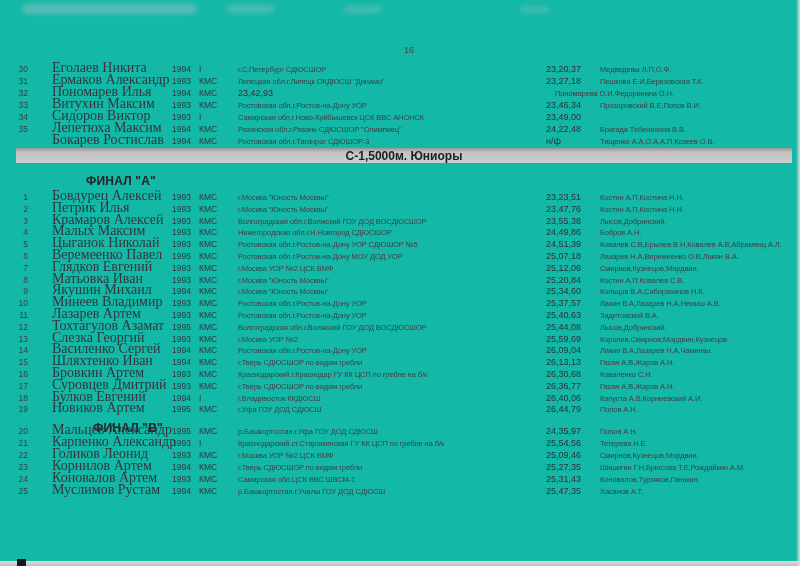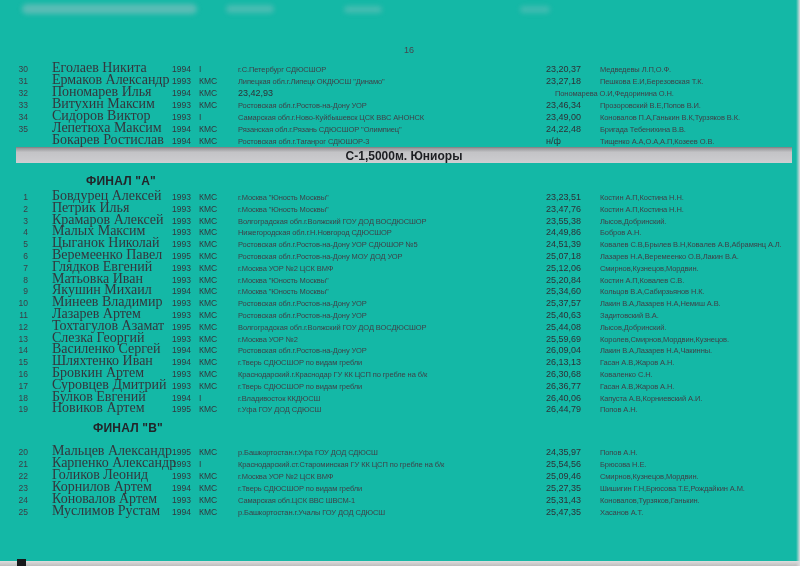--- a/index.html
+++ b/index.html
@@ -28,21 +28,21 @@
 
   .page-number{
     position:absolute;top:45px;left:404px;
     font-size:9px;color:#45474e;
   }
 
   
   .rows{position:absolute;left:2px;width:796px;}
   .rows.prev{top:62px;}
   .rows.final-a{top:190px;}
-  .rows.final-b{top:445px;}
+  .rows.final-b{top:424px;}
   .row{
     display:grid;
     grid-template-columns:28px 142px 27px 39px 308px 45px 1fr;
     align-items:baseline;
     height:12px;line-height:12px;
     white-space:nowrap;
   }
   .rows.final-a .row{height:11.8px;line-height:11.8px;}
   .c-num{font-size:8.5px;text-align:right;padding-right:2px;color:#3c3e45;}
   .c-name{font-size:14px;padding-left:22px;color:#34363d;font-family:Liberation Serif, serif;}
@@ -116,21 +116,20 @@
         <span class="c-time">23,46,34</span>
         <span class="c-coach">Прозоровский В.Е,Попов В.И.</span>
       </div>
       <div class="row">
         <span class="c-num">34</span>
         <span class="c-name">Сидоров Виктор</span>
         <span class="c-year">1993</span>
         <span class="c-rank">I</span>
         <span class="c-club">Самарская обл.г.Ново-Куйбышевск ЦСК ВВС АНОНСК</span>
         <span class="c-time">23,49,00</span>
-        <span class="c-coach">Коновалов П.А,Ганькин В.К,Турзяков В.К.</span>
       </div>
       <div class="row">
         <span class="c-num">35</span>
         <span class="c-name">Лепетюха Максим</span>
         <span class="c-year">1994</span>
         <span class="c-rank">КМС</span>
         <span class="c-club">Рязанская обл.г.Рязань СДЮСШОР "Олимпиец"</span>
         <span class="c-time">24,22,48</span>
         <span class="c-coach">Бригада Тебенихина В.В.</span>
       </div>
@@ -335,21 +334,21 @@
         <span class="c-time">24,35,97</span>
         <span class="c-coach">Попов А.Н.</span>
       </div>
       <div class="row">
         <span class="c-num">21</span>
         <span class="c-name">Карпенко Александр</span>
         <span class="c-year">1993</span>
         <span class="c-rank">I</span>
         <span class="c-club">Краснодарский.ст.Староминская ГУ КК ЦСП по гребле на б/к</span>
         <span class="c-time">25,54,56</span>
-        <span class="c-coach">Брюсова Н.Е.</span>
+        <span class="c-coach">Тетерева Н.Е.</span>
       </div>
       <div class="row">
         <span class="c-num">22</span>
         <span class="c-name">Голиков Леонид</span>
         <span class="c-year">1993</span>
         <span class="c-rank">КМС</span>
         <span class="c-club">г.Москва УОР №2 ЦСК ВМФ</span>
         <span class="c-time">25,09,46</span>
         <span class="c-coach">Смирнов,Кузнецов,Мордвин.</span>
       </div>

